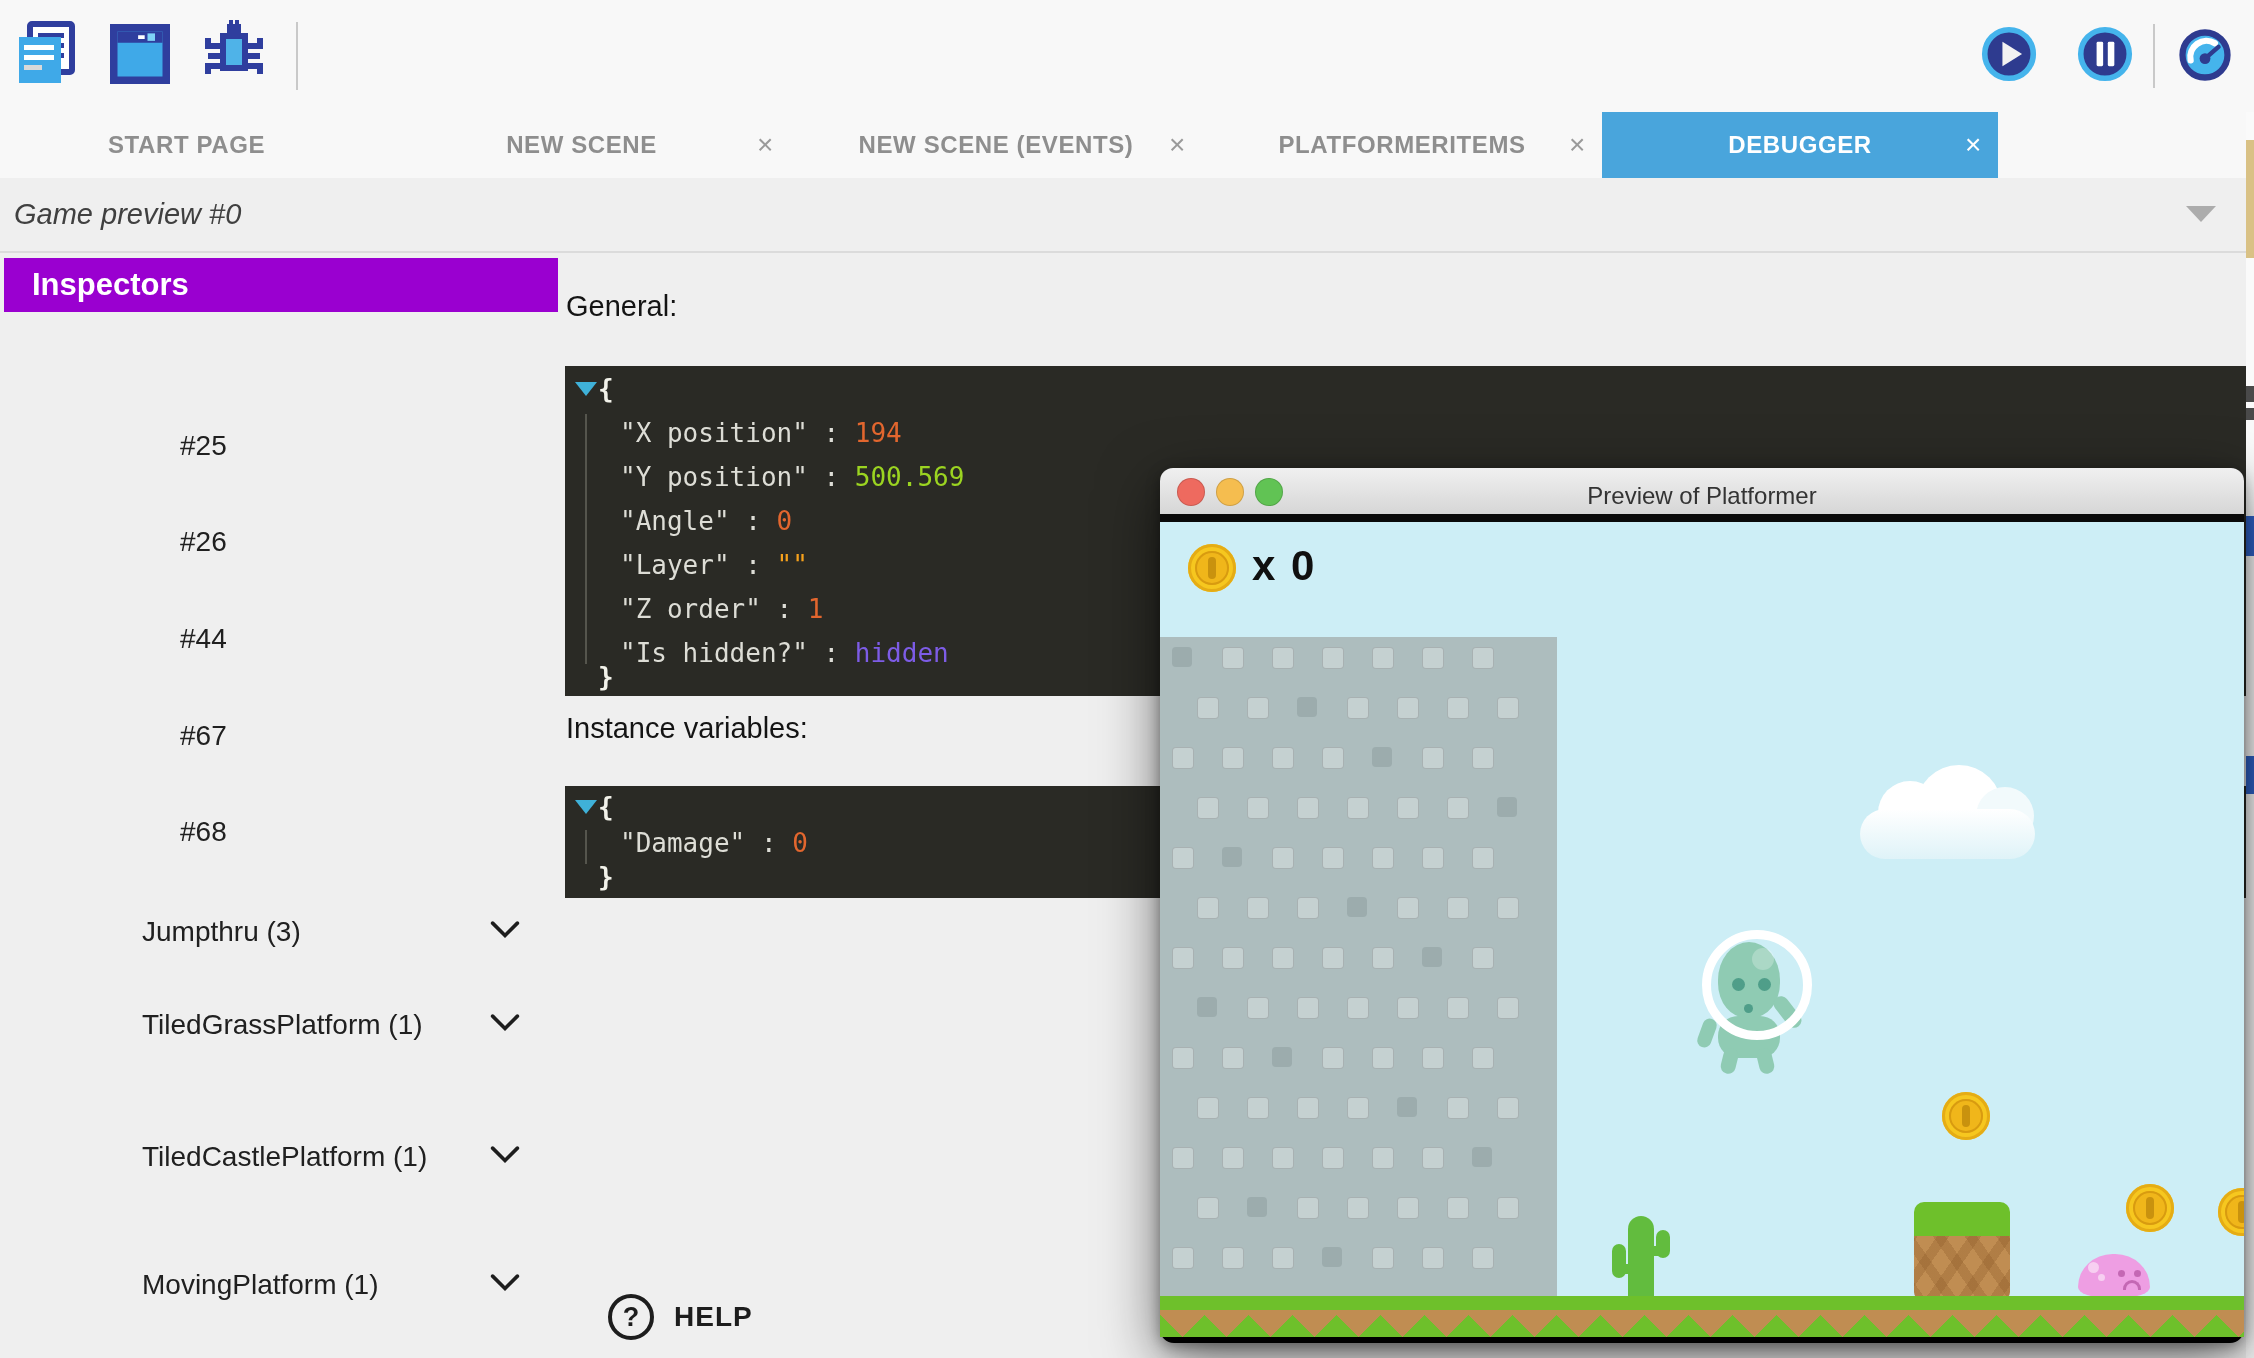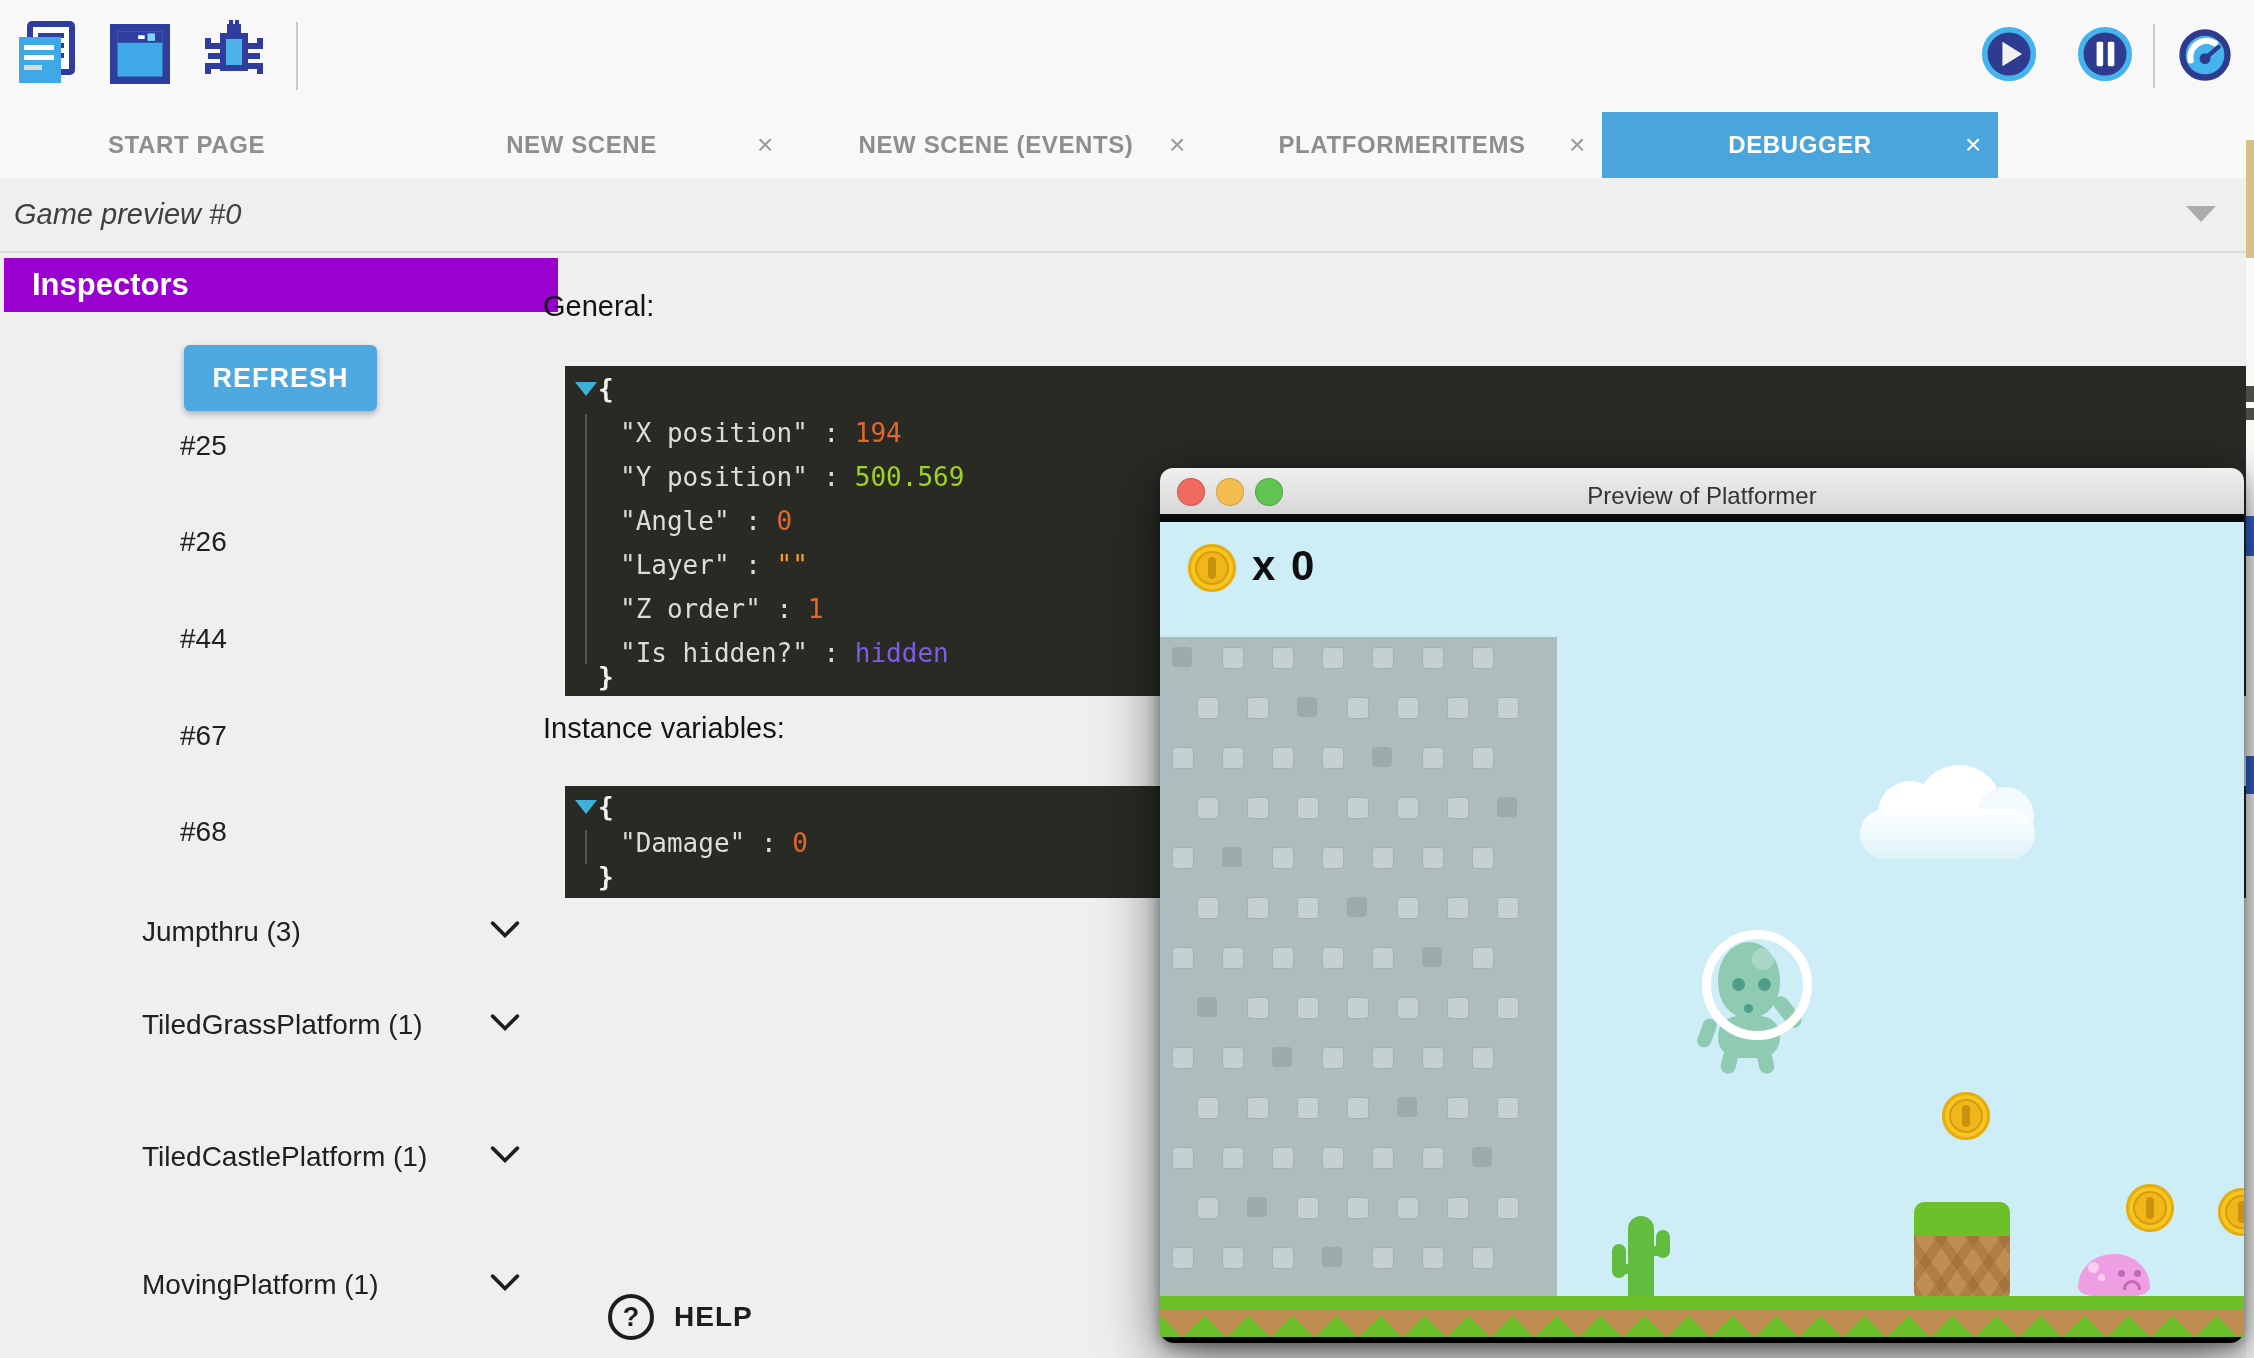--- a/index.html
+++ b/index.html
@@ -42,21 +42,21 @@
        color:#fff;font-size:27px;font-weight:bold;letter-spacing:1px;box-shadow:0 3px 6px rgba(0,0,0,.28);}
   .insp-item{position:absolute;left:180px;width:280px;height:40px;font-size:28px;color:#202020;
        display:flex;align-items:center;}
   .i0{top:426px;} .i1{top:522px;} .i2{top:619px;} .i3{top:716px;} .i4{top:812px;}
   .insp-group{position:absolute;left:142px;width:392px;font-size:28px;color:#202020;line-height:34px;}
   .insp-group .glabel{display:inline-block;width:300px;}
   .insp-group .chev{position:absolute;left:346px;top:4px;}
   .g0{top:915px;} .g1{top:1008px;} .g2{top:1140px;} .g3{top:1268px;}
 
   
-  .sec-title{position:absolute;left:543px;font-size:29px;color:#141414;}
+  .sec-title{position:absolute;left:566px;font-size:29px;color:#141414;}
   .st-general{top:290px;}
   .st-instance{top:712px;}
   .json-block{position:absolute;left:565px;width:1681px;background:#2A2A25;
        font-family:"DejaVu Sans Mono",monospace;font-size:26px;color:#DDDDD6;}
   .jb-general{top:366px;height:330px;}
   .jb-instance{top:786px;height:112px;}
   .jline{position:absolute;left:55px;white-space:pre;}
   .jbrace{position:absolute;left:33px;white-space:pre;color:#F2F2EA;font-weight:bold;}
   .jkey{color:#DDDDD6;}
   .jv-num{color:#E2662E;}
@@ -267,21 +267,20 @@
   </div>
 
   <div class="abs preview-row">
     <span class="plabel">Game preview #0</span>
     <span class="caret"></span>
   </div>
 
   <div class="abs insp-header">
     <span class="htitle">Inspectors</span>
   </div>
-  <button class="refresh">REFRESH</button>
 
   <div class="insp-item i0">#25</div>
   <div class="insp-item i1">#26</div>
   <div class="insp-item i2">#44</div>
   <div class="insp-item i3">#67</div>
   <div class="insp-item i4">#68</div>
 
   <div class="insp-group g0">
     <span class="glabel">Jumpthru (3)</span>
     <span class="chev">

